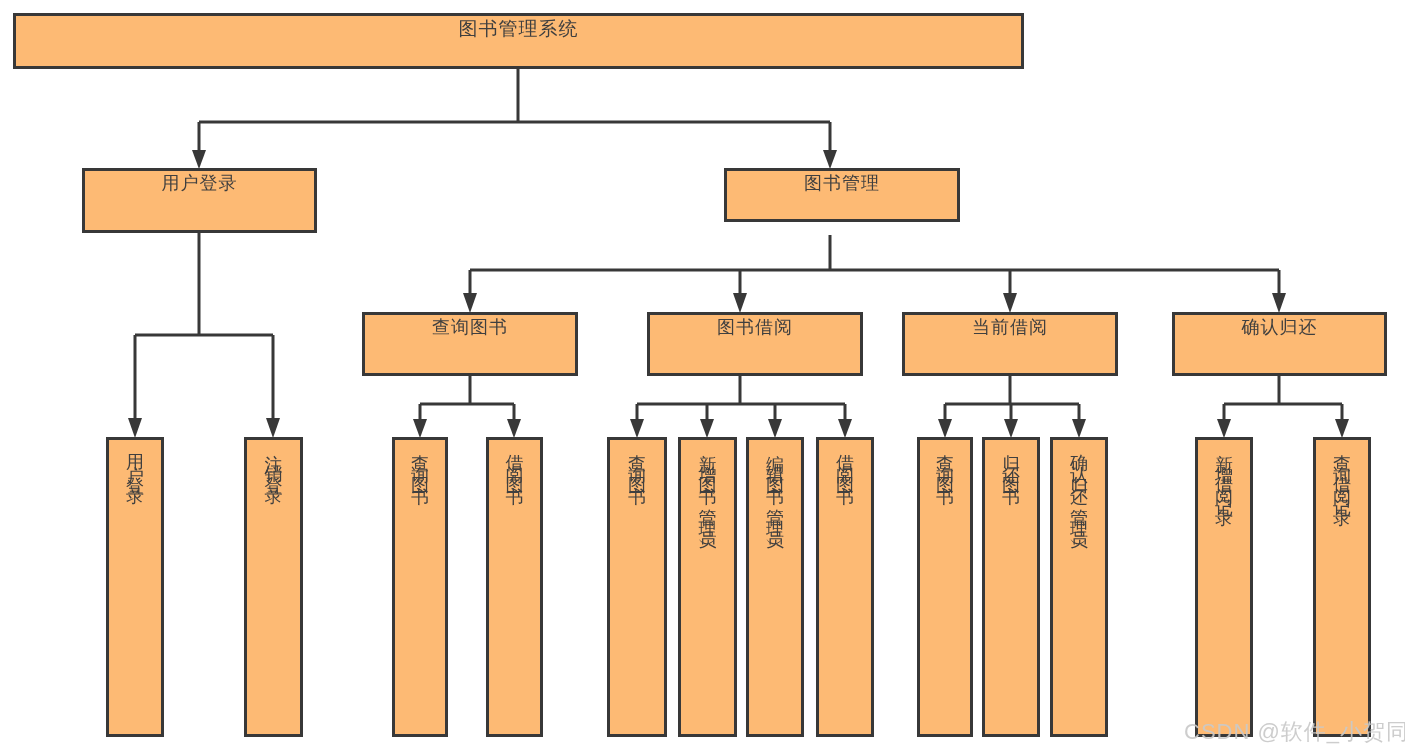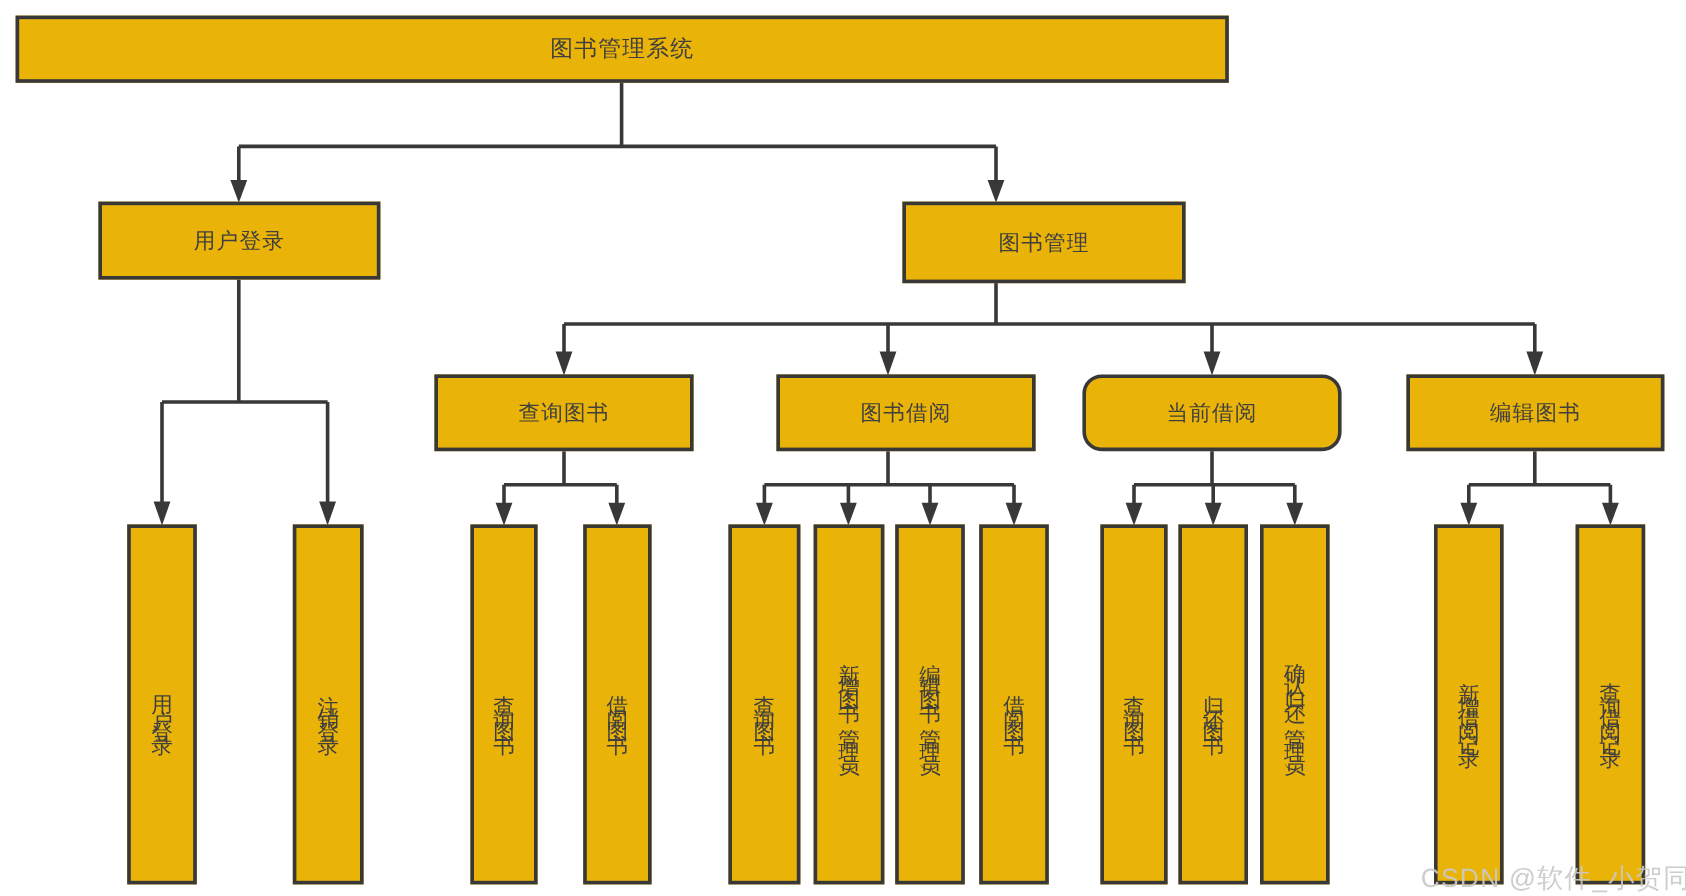--- a/index.html
+++ b/index.html
@@ -8,23 +8,22 @@
     width:1405px;height:747px;
     background:#ffffff;
     font-family:"Liberation Sans","DejaVu Sans",sans-serif;
     overflow:hidden;
   }
   #wires{position:absolute;left:0;top:0;z-index:1;}
   .box{
     position:absolute;
     box-sizing:border-box;
     border:3px solid #383838;
-    background:#eab308;
+    background:#fdba74;
     display:flex;
-    align-items:center;
     justify-content:center;
     color:#3f3f3f;
     font-size:18px;
     z-index:2;
     letter-spacing:1px;
   }
   .root{font-size:19px;}
   .leaf span{
     writing-mode:vertical-rl;
     text-orientation:mixed;
@@ -110,35 +109,35 @@
     </g>
   </svg>
 
   <div class="box root" style="left:13px;top:13px;width:1011px;height:56px;">
     <span>图书管理系统</span>
   </div>
 
   <div class="box" style="left:82px;top:168px;width:235px;height:65px;">
     <span>用户登录</span>
   </div>
-  <div class="box" style="left:752px;top:168px;width:236px;height:68px;">
+  <div class="box" style="left:724px;top:168px;width:236px;height:54px;">
     <span>图书管理</span>
   </div>
 
   <div class="box" style="left:362px;top:312px;width:216px;height:64px;">
     <span>查询图书</span>
   </div>
   <div class="box" style="left:632px;top:312px;width:216px;height:64px;margin-left:15px;">
     <span>图书借阅</span>
   </div>
-  <div class="box" style="left:902px;top:312px;width:216px;height:64px;border-radius:16px;">
+  <div class="box" style="left:902px;top:312px;width:216px;height:64px;">
     <span>当前借阅</span>
   </div>
   <div class="box" style="left:1172px;top:312px;width:215px;height:64px;">
-    <span>编辑图书</span>
+    <span>确认归还</span>
   </div>
 
   <div class="box leaf" style="left:106px;top:437px;width:58px;height:300px;">
     <span>用户登录</span>
   </div>
   <div class="box leaf" style="left:244px;top:437px;width:59px;height:300px;">
     <span>注销登录</span>
   </div>
 
   <div class="box leaf" style="left:392px;top:437px;width:56px;height:300px;">

